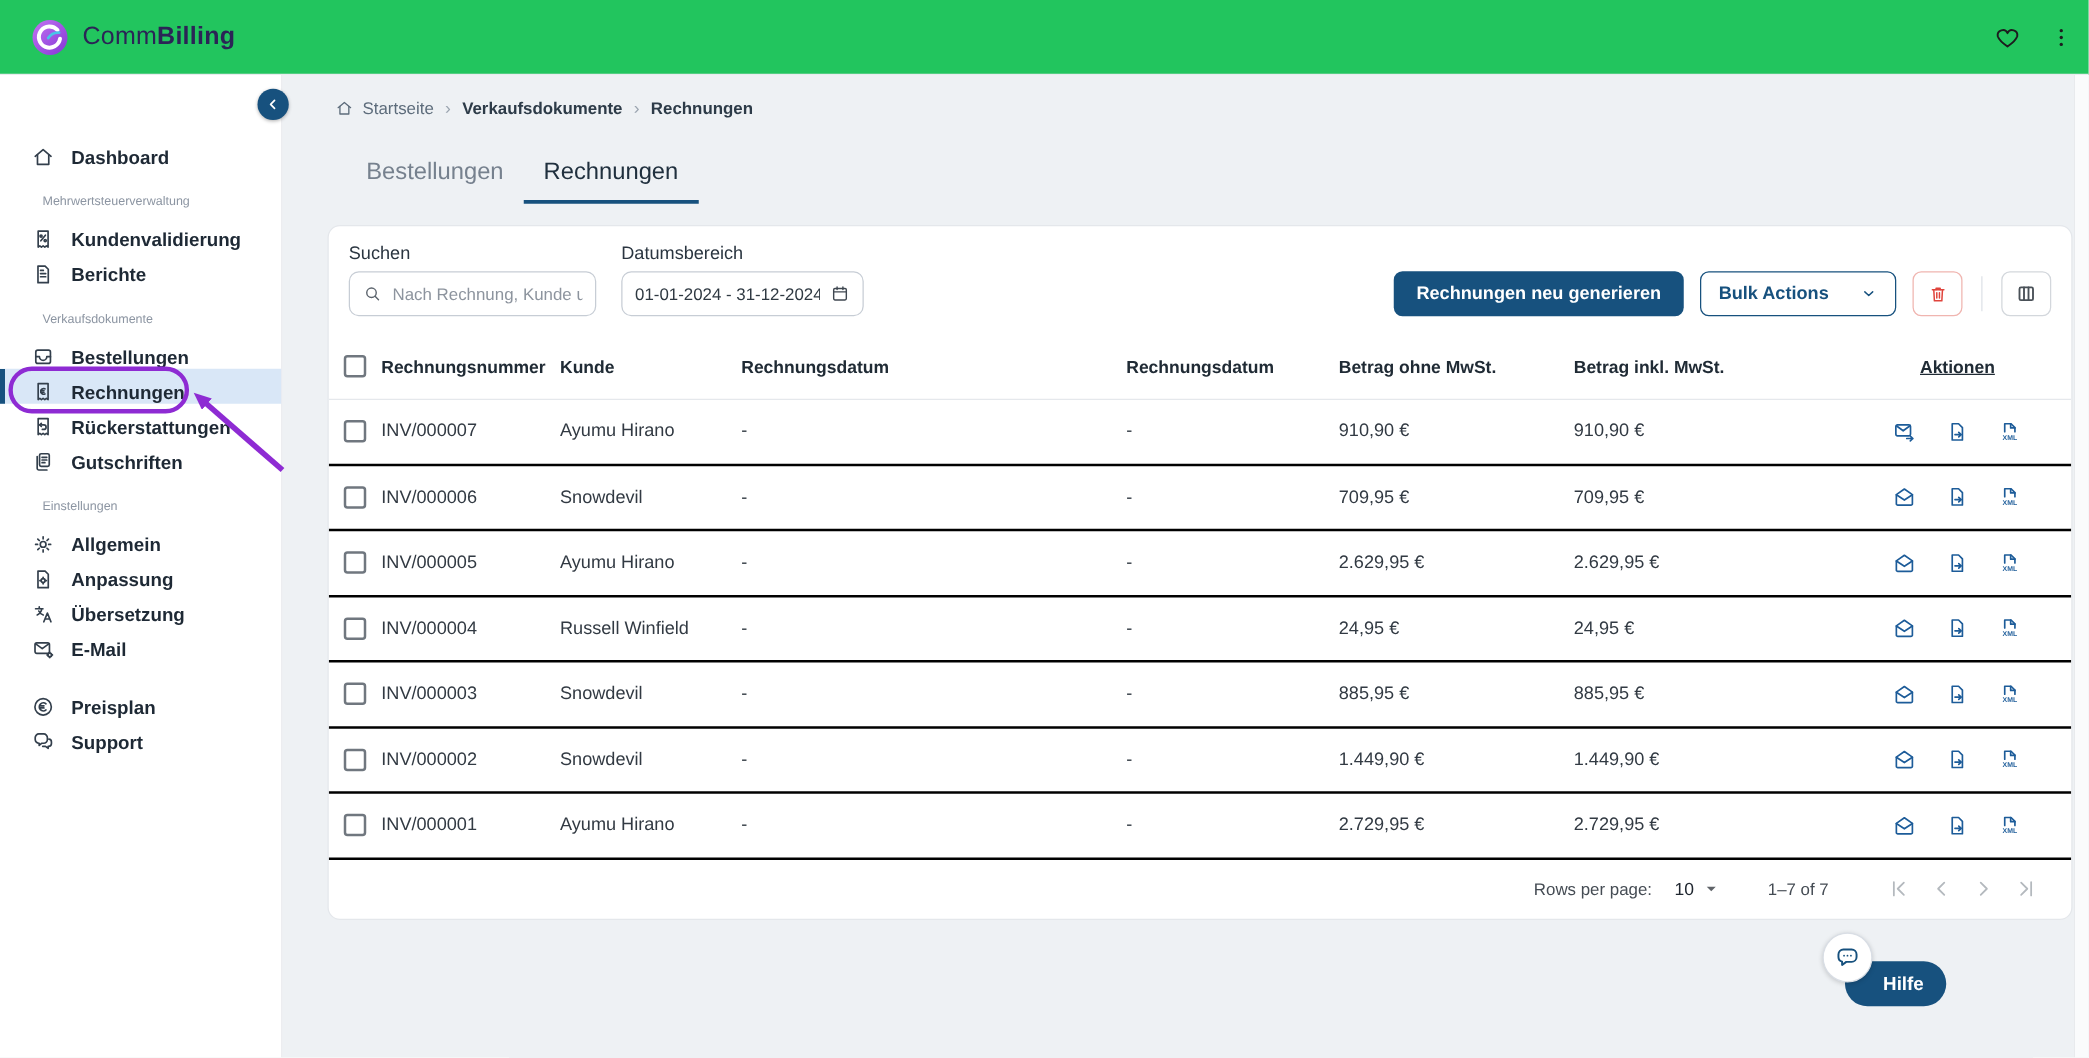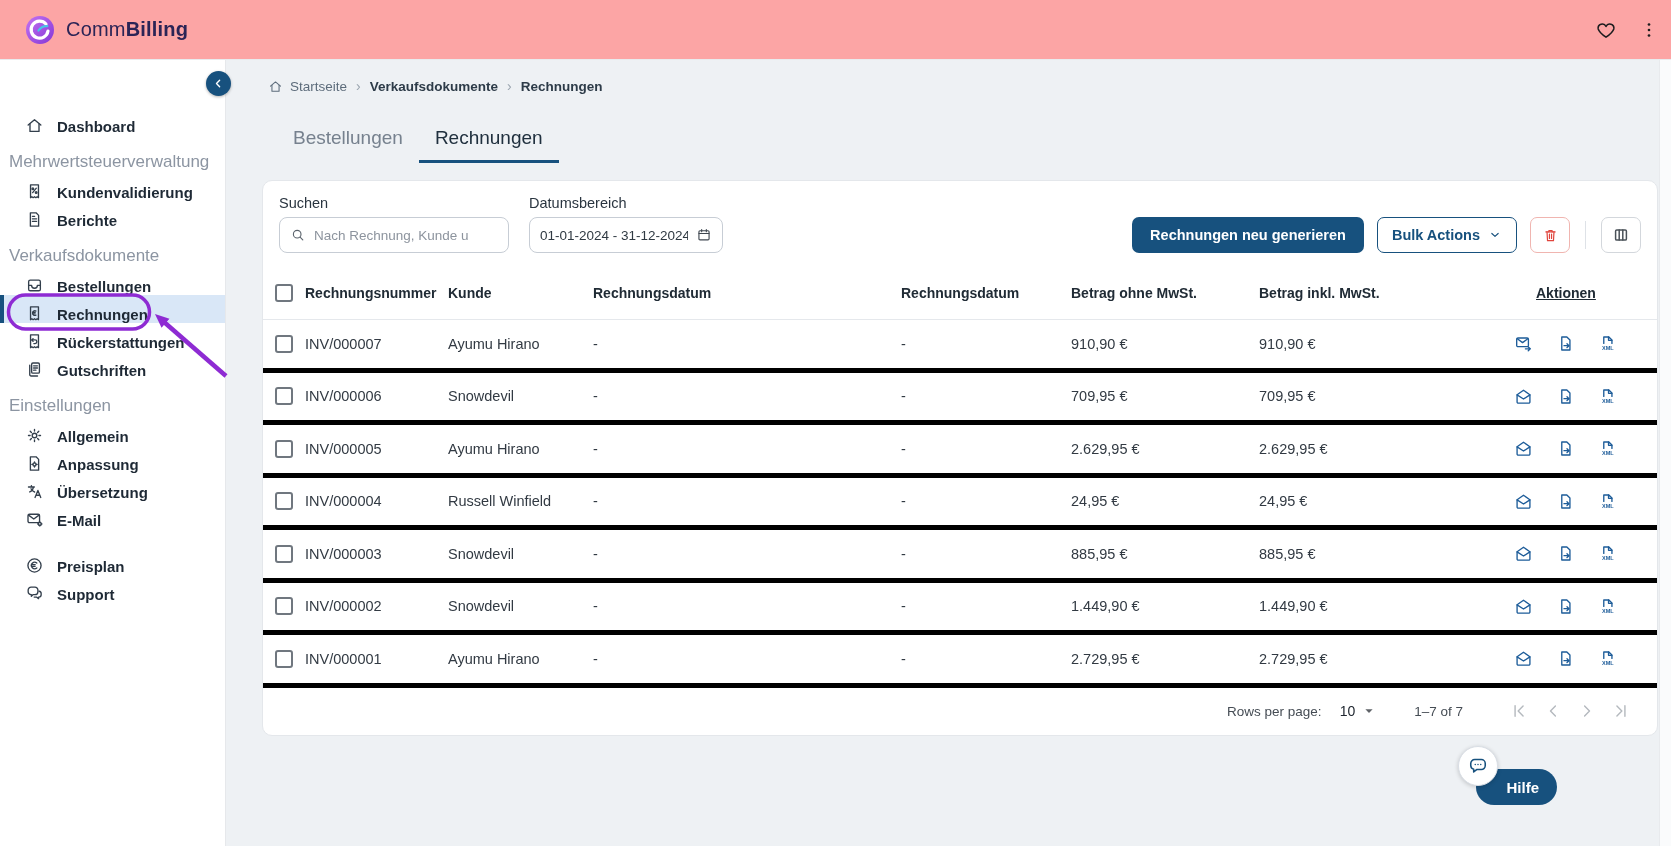--- a/index.html
+++ b/index.html
@@ -8,21 +8,21 @@
   }
   *{margin:0;padding:0;box-sizing:border-box;}
   html,body{width:1671px;height:846px;}
   body{font-family:"Liberation Sans","DejaVu Sans",sans-serif;background:var(--content-bg);
        position:relative;overflow:hidden;color:#222;}
 
   .ic{display:inline-flex;flex:none;}
   .ic svg{width:100%;height:100%;display:block;}
 
   
-  .topbar{position:absolute;top:0;left:0;right:0;height:60px;background:#fca5a5;
+  .topbar{position:absolute;top:0;left:0;right:0;height:60px;background:#22c55e;
           border-bottom:1px solid #e9ebee;display:flex;align-items:center;
           padding:0 12px 0 24px;z-index:10;}
   .brand{display:flex;align-items:center;gap:10px;}
   .logo{width:32px;height:32px;}
   .brand-text{font-size:20px;color:#2b2456;letter-spacing:.2px;}
   .brand-text b{font-weight:700;}
   .topbar-actions{margin-left:auto;display:flex;align-items:center;gap:22px;}
   .tb-ic{width:22px;height:22px;color:#1c1c1e;cursor:pointer;}
 
   
@@ -30,22 +30,22 @@
            border-right:1px solid #e6e8eb;z-index:4;}
   .collapse-btn{position:absolute;left:206px;top:11px;width:25px;height:25px;border-radius:50%;
                 background:var(--primary);color:#fff;display:flex;align-items:center;justify-content:center;
                 cursor:pointer;box-shadow:0 1px 3px rgba(0,0,0,.3);z-index:6;}
   .collapse-btn .ic{width:15px;height:15px;}
   .nav{margin-top:47px;}
   .nav-item{height:28px;display:flex;align-items:flex-end;gap:13px;padding-left:25px;
             font-size:15px;font-weight:600;color:#1e2935;cursor:pointer;}
   .nav-item .ic{width:19px;height:19px;color:#333f4c;}
   .nav-item.active{background:var(--active-item-bg);box-shadow:inset 4px 0 0 var(--primary);}
-  .nav-label{margin-top:16px;height:22px;line-height:22px;padding-left:9px;
-             font-size:17px;color:#8c95a2;font-weight:400;}
+  .nav-label{margin-top:16px;height:22px;line-height:22px;padding-left:34px;
+             font-size:10px;color:#8c95a2;font-weight:400;}
   .nav-gap{height:18px;}
 
   
   main{position:absolute;left:226px;top:60px;right:0;bottom:0;background:var(--content-bg);}
   .breadcrumb{display:flex;align-items:center;gap:9px;margin:16px 0 0 42px;
               font-size:13.5px;color:#5d6c7b;height:20px;}
   .crumb{display:flex;align-items:center;gap:7px;cursor:pointer;}
   .crumb.bold{color:#2d3b48;font-weight:700;}
   .crumb .ic{width:15px;height:15px;}
   .sep{color:#9aa4af;font-size:14px;}
@@ -56,45 +56,45 @@
 
   .card{width:1396px;margin:17px 0 0 36px;background:#fff;border:1px solid #e4e7eb;
         border-radius:10px;overflow:hidden;}
 
   
   .toolbar{display:flex;align-items:flex-end;padding:14px 16px;gap:13px;}
   .field{display:flex;flex-direction:column;margin-right:7px;}
   .f-label{font-size:14.5px;color:#2a3540;margin-bottom:6px;}
   .input{display:flex;align-items:center;height:36px;border:1px solid #c7cdd5;border-radius:8px;
          background:#fff;padding:0 10px;gap:8px;}
-  .search-input{width:230px;}
+  .search-input{width:198px;}
   .date-input{width:194px;}
   .input input{border:none;outline:none;width:100%;font-size:13.5px;color:#2f3942;
                background:transparent;font-family:inherit;}
   .input input::placeholder{color:#8d949e;}
   .in-ic{width:16px;height:16px;color:#5c646d;}
 
   .toolbar-right{margin-left:auto;display:flex;align-items:center;gap:13px;}
   .btn{height:36px;border-radius:7px;font-family:inherit;font-size:14.5px;font-weight:700;
        display:flex;align-items:center;justify-content:center;cursor:pointer;border:none;background:#fff;}
   .btn.primary{background:var(--primary);color:#fff;padding:0 18px;margin-left:20px;}
-  .btn.outline{border:1.5px solid var(--primary);color:var(--primary);padding:0 14px;gap:8px;}
+  .btn.outline{border:1.5px solid var(--primary);color:var(--primary);padding:0 14px;gap:25px;}
   .btn.outline .ic{width:14px;height:14px;}
   .btn.icon-only{width:40px;padding:0;}
   .btn.danger{border:1.5px solid #f0b5b0;color:var(--danger);}
   .btn.danger .ic{width:17px;height:17px;}
   .btn.neutral{border:1px solid #d3d7dc;color:#4a5158;}
   .btn.neutral .ic{width:18px;height:18px;}
   .vdiv{width:1px;height:28px;background:#dee2e7;margin:0 2px;}
 
   
   .trow{display:grid;grid-template-columns:30px 143px 145px 308px 170px 188px 192px 1fr;
         align-items:center;padding:0 12px;}
   .thead{height:53px;border-bottom:1px solid #e5e8ec;font-size:14px;font-weight:700;color:#202b35;}
-  .rrow{height:52.5px;border-bottom:5px solid #000000;font-size:14.5px;color:#323a43;}
+  .rrow{height:52.5px;border-bottom:2px solid #000000;font-size:14.5px;color:#323a43;}
   .amount{}
   .h-act{padding-left:85px;text-decoration:underline;}
   .acts{display:flex;gap:23px;margin-left:63px;}
   .action-btn{width:19px;height:19px;color:var(--link-blue);cursor:pointer;display:inline-flex;}
   .action-btn svg{width:100%;height:100%;}
   .cb{width:18px;height:18px;border:2px solid #70777f;border-radius:3px;background:#fff;cursor:pointer;}
 
   
   .tfooter{height:47px;display:flex;align-items:center;justify-content:flex-end;
            padding-right:26px;font-size:13.5px;color:#454c54;}

